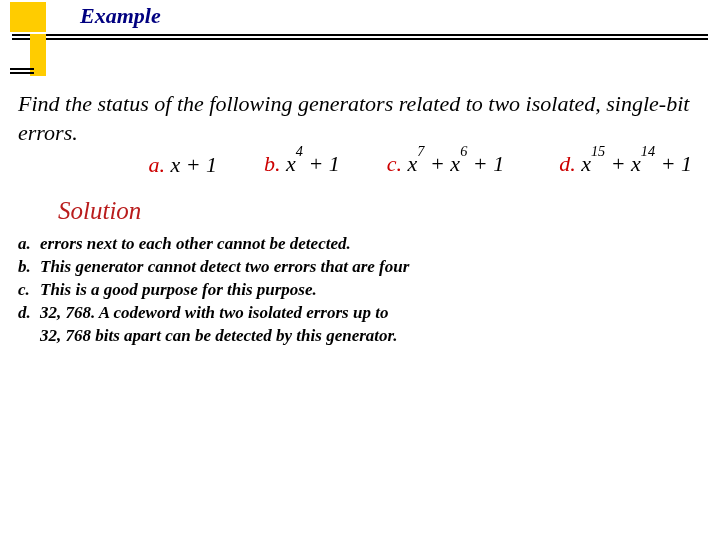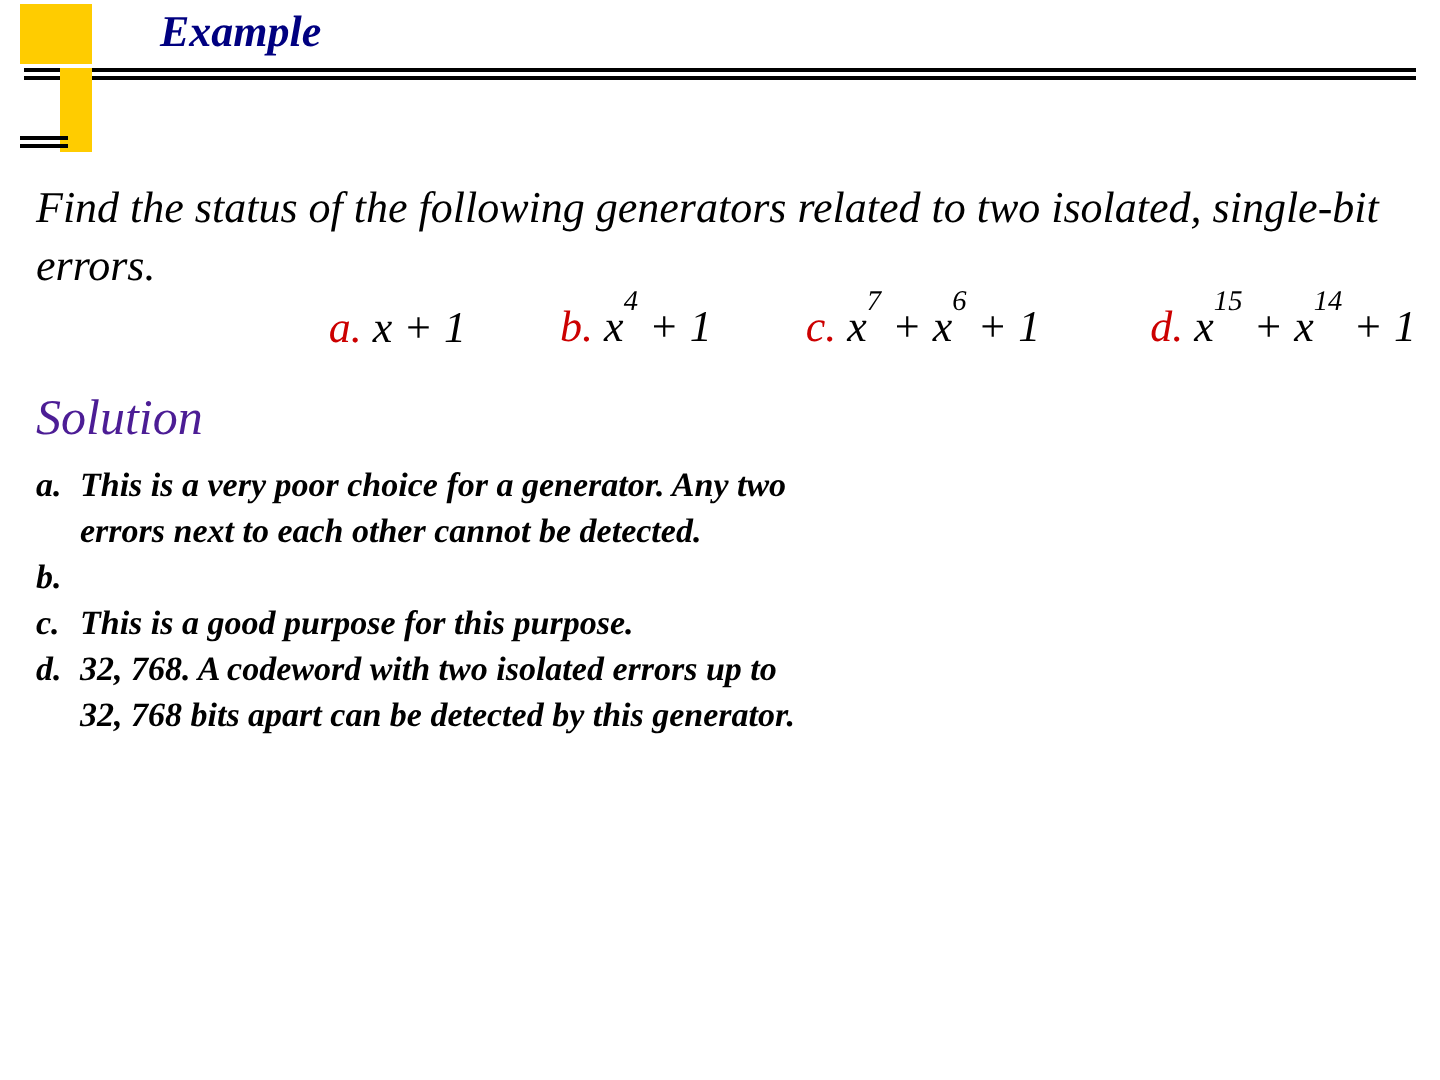--- a/index.html
+++ b/index.html
@@ -71,21 +71,21 @@
     left: 80px;
     font-style: italic;
     font-weight: bold;
     font-size: 22px;
     color: #000080;
   }
   .body {
     position: absolute;
     top: 90px;
     left: 18px;
-    right: 12px;
+    right: 28px;
   }
   .question {
     font-style: italic;
     font-size: 22px;
     line-height: 1.3;
     color: #000;
   }
   .question .label {
     color: #cc0000;
     font-style: italic;
@@ -99,21 +99,22 @@
     font-style: italic;
     font-size: 22px;
     white-space: nowrap;
   }
   .opt .label { color: #cc0000; }
   sup { font-size: 0.65em; position: relative; top: -0.5em; font-style: italic; }
   .solution-title {
     margin-top: 18px;
     font-style: italic;
     font-size: 25px;
-    color: #4c1d95;
+    color: #b91c1c;
+    margin-left: 40px;
   }
   .answers {
     margin-top: 8px;
     font-style: italic;
     font-weight: bold;
     font-size: 17px;
     line-height: 1.35;
     color: #000;
   }
   .answers .al {
@@ -165,25 +166,25 @@
       <span class="label">d.</span>
       <span>x</span><sup>15</sup><span> + x</span><sup>14</sup><span> + 1</span>
     </span>
   </div>
 
   <div class="solution-title">Solution</div>
 
   <div class="answers">
     <div class="row">
       <span class="al">a.</span>
-      <span class="at">This is a very poor choice for a generator. Any two</span>
       <span class="at">errors next to each other cannot be detected.</span>
     </div>
     <div class="row">
       <span class="al">b.</span>
+      <span class="at">This generator cannot detect two errors that are four</span>
     </div>
     <div class="row">
       <span class="al">c.</span>
       <span class="at">This is a good purpose for this purpose.</span>
     </div>
     <div class="row">
       <span class="al">d.</span>
       <span class="at">32, 768. A codeword with two isolated errors up to</span>
       <span class="at">32, 768 bits apart can be detected by this generator.</span>
     </div>

